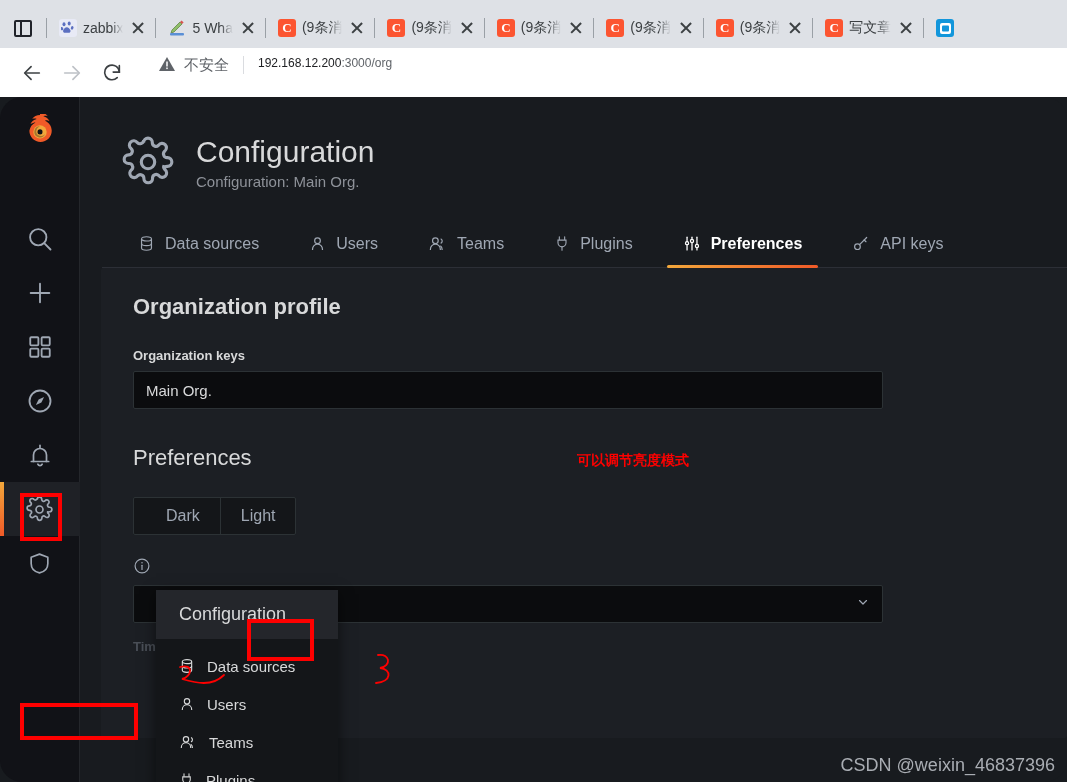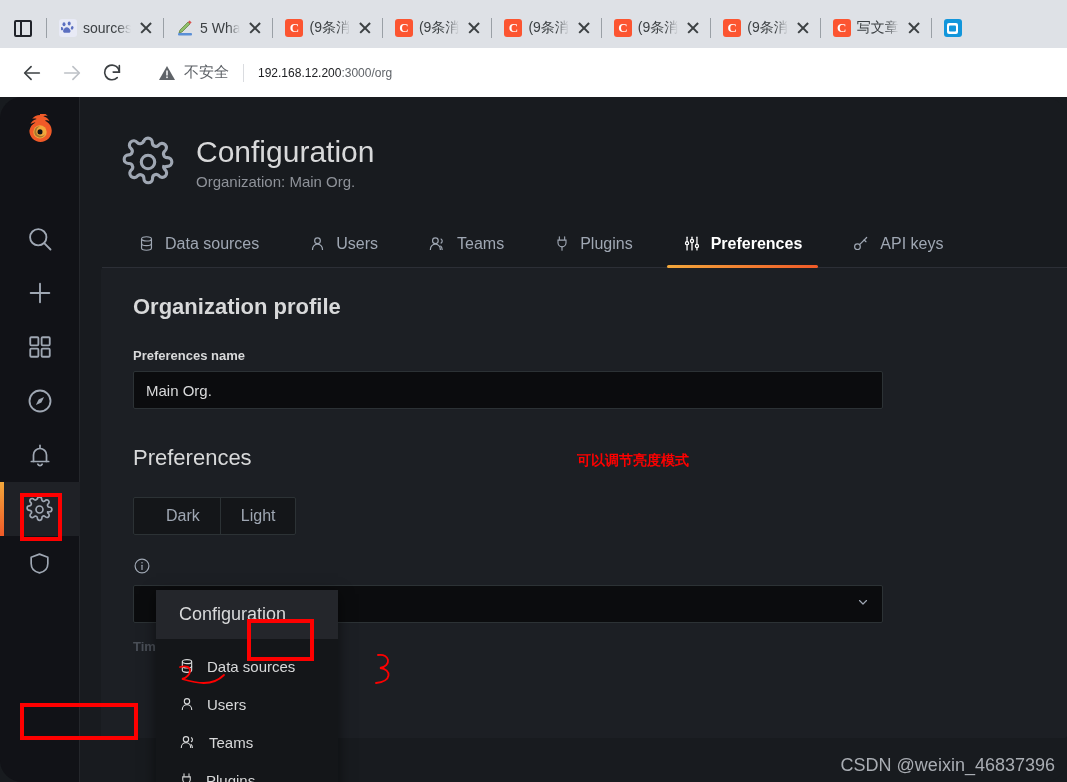--- a/index.html
+++ b/index.html
@@ -65,21 +65,21 @@
     position:absolute; left:0; top:48px; width:1067px; height:49px;
     background:#fff; display:flex; align-items:center; padding:0 12px;
   }
   .navbtn {
     width:40px; height:40px; display:flex; align-items:center; justify-content:center;
     flex:0 0 auto; color:#3c4043; font-size:22px;
   }
   .navbtn.disabled { color:#bdc1c6; }
   #omnibox {
     flex:1 1 auto; height:34px; margin-left:12px; background:#fff;
-    border-radius:17px; display:flex; align-items:center; padding:0 14px;
+    border-radius:17px; display:flex; padding:0 14px;
     gap:8px; min-width:0;
   }
   #omnibox .warnicon { width:18px; height:16px; flex:0 0 auto; }
   .notsecure { font-size:15px; color:#5f6368; white-space:nowrap; }
   .omni-divider { width:1px; height:18px; background:#dadce0; margin:0 6px; flex:0 0 auto; }
   .urltext { font-size:12px; color:#202124; white-space:nowrap; }
   .urltext .dim { color:#5f6368; }
 
   
   #app {
@@ -221,21 +221,21 @@
         <svg width="14" height="14" viewBox="0 0 14 14">
             <g fill="#5b6fc0">
           <ellipse cx="3" cy="3.2" rx="1.5" ry="2"></ellipse>
               <ellipse cx="8.2" cy="2.6" rx="1.5" ry="2"></ellipse>
           <ellipse cx="0.9" cy="7.6" rx="1.3" ry="1.7" transform="rotate(-20 .9 7.6)"></ellipse>
           <ellipse cx="11.2" cy="6.9" rx="1.3" ry="1.8" transform="rotate(20 11.2 6.9)"></ellipse>
           <path d="M5.8 6.2c1.6 0 3 1.5 3.6 3 .5 1.4-.3 2.6-1.8 2.6H4c-1.5 0-2.3-1.2-1.8-2.6.6-1.5 2-3 3.6-3z"></path>
         </g>
           </svg>
       </div>
-      <span class="title">sources</span>
+      <span class="title">zabbix</span>
       <span class="tclose"></span>
     </div>
     <div class="tab-sep"></div>
 
     <div class="tab">
       <div class="fav fav-note">
         <svg width="17" height="17" viewBox="0 0 17 17">
           <path d="M2 13l3-1 8-8-2-2-8 8z" fill="#8fbf6a" stroke="#5a7a3a" stroke-width=".7"></path>
           <path d="M11 2l2 2 1.6-1.6-2-2z" fill="#d9534f"></path>
           <rect x="1" y="13" width="14" height="2.4" rx="1" fill="#5a8fd6"></rect>
@@ -395,21 +395,21 @@
 
     <div id="page-header">
       <span class="gear-big">
         <svg width="52" height="52" viewBox="0 0 24 24" fill="none" stroke="currentColor" stroke-width="1.45">
             <circle cx="12" cy="12" r="3.1"></circle>
             <path d="M19.4 13.6a1.6 1.6 0 0 0 .3 1.8l.1.1a2 2 0 1 1-2.8 2.8l-.1-.1a1.6 1.6 0 0 0-1.8-.3 1.6 1.6 0 0 0-1 1.5v.2a2 2 0 1 1-4 0v-.1a1.6 1.6 0 0 0-1-1.5 1.6 1.6 0 0 0-1.8.3l-.1.1a2 2 0 1 1-2.8-2.8l.1-.1a1.6 1.6 0 0 0 .3-1.8 1.6 1.6 0 0 0-1.5-1H3a2 2 0 1 1 0-4h.1a1.6 1.6 0 0 0 1.5-1 1.6 1.6 0 0 0-.3-1.8l-.1-.1a2 2 0 1 1 2.8-2.8l.1.1a1.6 1.6 0 0 0 1.8.3h.1a1.6 1.6 0 0 0 1-1.5V3a2 2 0 1 1 4 0v.1a1.6 1.6 0 0 0 1 1.5 1.6 1.6 0 0 0 1.8-.3l.1-.1a2 2 0 1 1 2.8 2.8l-.1.1a1.6 1.6 0 0 0-.3 1.8v.1a1.6 1.6 0 0 0 1.5 1h.2a2 2 0 1 1 0 4h-.1a1.6 1.6 0 0 0-1.5 1z"></path>
           </svg>
       </span>
       <div>
         <div id="page-title">Configuration</div>
-        <div id="page-subtitle">Organization: Main Org.</div>
+        <div id="page-subtitle">Configuration: Main Org.</div>
       </div>
     </div>
 
     <div id="tabs">
       <div class="navtab">
         <svg width="17" height="17" viewBox="0 0 24 24" fill="none" stroke="currentColor" stroke-width="1.7">
             <ellipse cx="12" cy="5.5" rx="7" ry="3"></ellipse>
             <path d="M5 5.5v13c0 1.7 3.1 3 7 3s7-1.3 7-3v-13"></path>
             <path d="M5 12c0 1.7 3.1 3 7 3s7-1.3 7-3"></path>
           </svg>
@@ -458,21 +458,21 @@
             <circle cx="7" cy="16.5" r="4"></circle>
             <line x1="10" y1="13.5" x2="20" y2="3.5"></line>
             <line x1="16.5" y1="7" x2="19" y2="9.5"></line>
           </svg>
         <span>API keys</span>
       </div>
     </div>
 
     <div id="panel">
       <div class="section-title">Organization profile</div>
-      <div class="field-label">Preferences name</div>
+      <div class="field-label">Organization keys</div>
       <div class="text-input">Main Org.</div>
 
       <div id="prefs-title">Preferences</div>
 
       <div class="radio-group">
         <div class="radio-opt">Dark</div>
         <div class="radio-opt">Light</div>
       </div>
 
       <div class="info-row">

